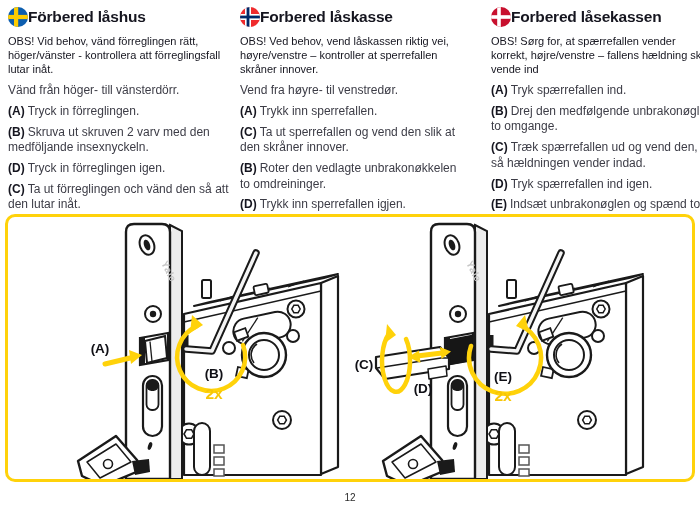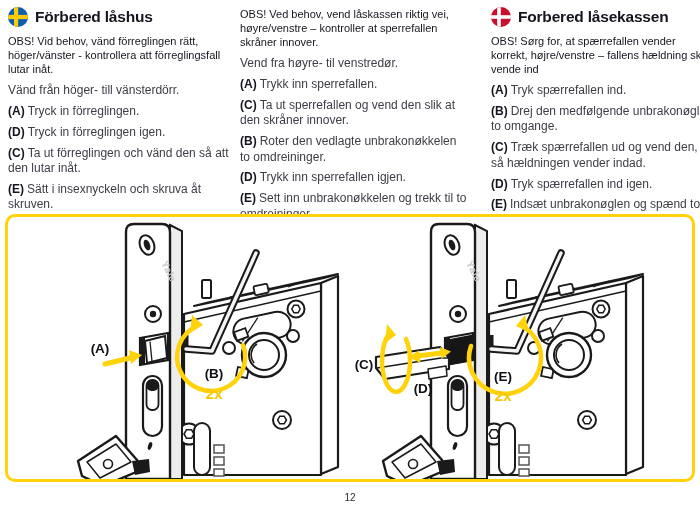--- a/index.html
+++ b/index.html
@@ -5,21 +5,21 @@
   html,body { margin:0; padding:0; background:#fff; }
   .page {
     position:relative; width:700px; height:507px; background:#fff;
     font-family:"Liberation Sans", sans-serif; overflow:hidden;
     -webkit-font-smoothing:antialiased;
   }
   .col { position:absolute; top:7px; }
   .col-sv { left:8px;   width:225px; }
   .col-no { left:240px; width:229px; }
   .col-da { left:491px; width:221px; }
-  .col-head { display:flex; align-items:center; gap:7px; margin:0 0 7px 0; }
+  .col-head { display:flex; align-items:center; margin:0 0 7px 0; }
   .col-head h2 { margin:0; font-size:15.5px; font-weight:bold; color:#15151f; letter-spacing:-0.2px; }
   .flag { width:20px; height:20px; flex:0 0 20px; display:block; }
   .obs { margin:0 0 7px 0; font-size:11px; line-height:1.28; font-weight:normal; color:#15151f; }
   .intro, .step { margin:0 0 5.5px 0; font-size:12px; line-height:1.28; color:#3c3c46; }
   .step b { color:#15151f; margin-right:3px; }
   .figure {
     position:absolute; left:5px; top:214px; width:690px; height:268px;
     box-sizing:border-box; border:3px solid #FFD20A; border-radius:10px;
     background:#fff; overflow:hidden;
   }
@@ -47,26 +47,42 @@
           <rect width="20" height="20" fill="#0D5EAF"></rect>
           <rect x="6" y="0" width="4.2" height="20" fill="#FECC02"></rect>
           <rect x="0" y="7.9" width="20" height="4.2" fill="#FECC02"></rect>
         </g>
       </svg>
       <h2>Förbered låshus</h2>
     </div>
     <p class="obs">OBS! Vid behov, vänd förreglingen rätt, höger/vänster - kontrollera att förreglingsfall lutar inåt.</p>
     <p class="intro">Vänd från höger- till vänsterdörr.</p>
     <p class="step"><b>(A)</b><span>Tryck in förreglingen.</span></p>
+    <p class="step"><b>(B)</b><span>Skruva ut skruven 2 varv med den medföljande insexnyckeln.</span></p>
     <p class="step"><b>(D)</b><span>Tryck in förreglingen igen.</span></p>
     <p class="step"><b>(C)</b><span>Ta ut förreglingen och vänd den så att den lutar inåt.</span></p>
     <p class="step"><b>(E)</b><span>Sätt i insexnyckeln och skruva åt skruven.</span></p>
   </section>
 
   <section class="col col-no">
+    <div class="col-head">
+      <svg class="flag" viewBox="0 0 20 20">
+        <clipPath id="fc2">
+            <circle cx="10" cy="10" r="10"></circle>
+          </clipPath>
+        <g clip-path="url(#fc2)">
+          <rect width="20" height="20" fill="#EF2B2D"></rect>
+          <rect x="5" y="0" width="6" height="20" fill="#fff"></rect>
+          <rect x="0" y="7" width="20" height="6" fill="#fff"></rect>
+          <rect x="6.6" y="0" width="2.8" height="20" fill="#002868"></rect>
+          <rect x="0" y="8.6" width="20" height="2.8" fill="#002868"></rect>
+        </g>
+      </svg>
+      <h2>Forbered låskasse</h2>
+    </div>
     <p class="obs">OBS! Ved behov, vend låskassen riktig vei, høyre/venstre – kontroller at sperrefallen skråner innover.</p>
     <p class="intro">Vend fra høyre- til venstredør.</p>
     <p class="step"><b>(A)</b><span>Trykk inn sperrefallen.</span></p>
     <p class="step"><b>(C)</b><span>Ta ut sperrefallen og vend den slik at den skråner innover.</span></p>
     <p class="step"><b>(B)</b><span>Roter den vedlagte unbrakonøkkelen to omdreininger.</span></p>
     <p class="step"><b>(D)</b><span>Trykk inn sperrefallen igjen.</span></p>
     <p class="step"><b>(E)</b><span>Sett inn unbrakonøkkelen og trekk til to omdreininger.</span></p>
   </section>
 
   <section class="col col-da">

